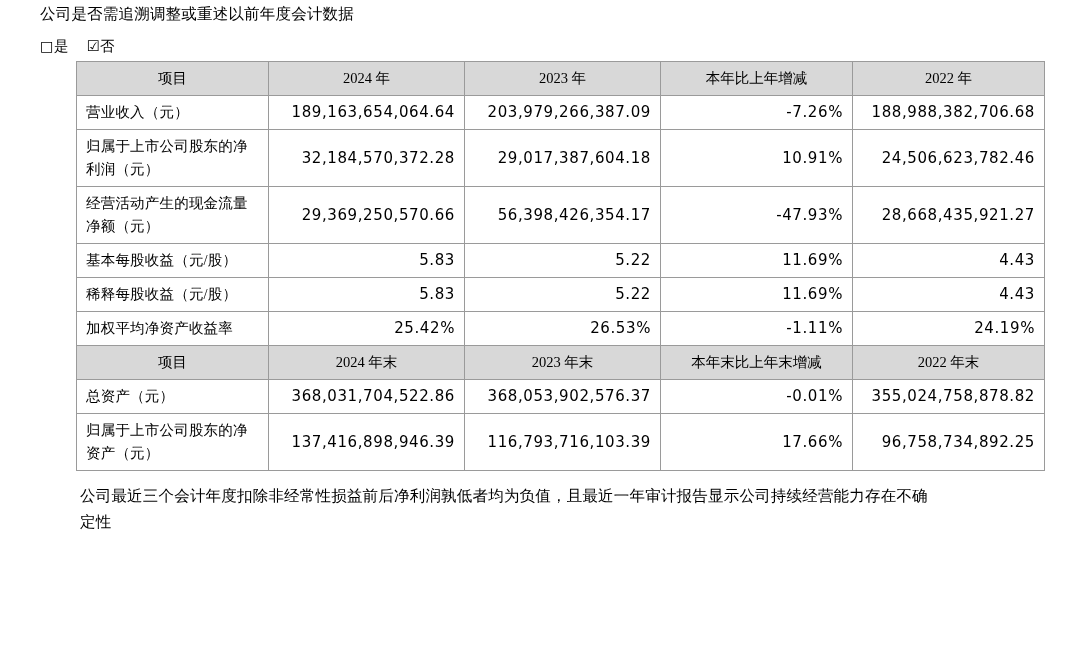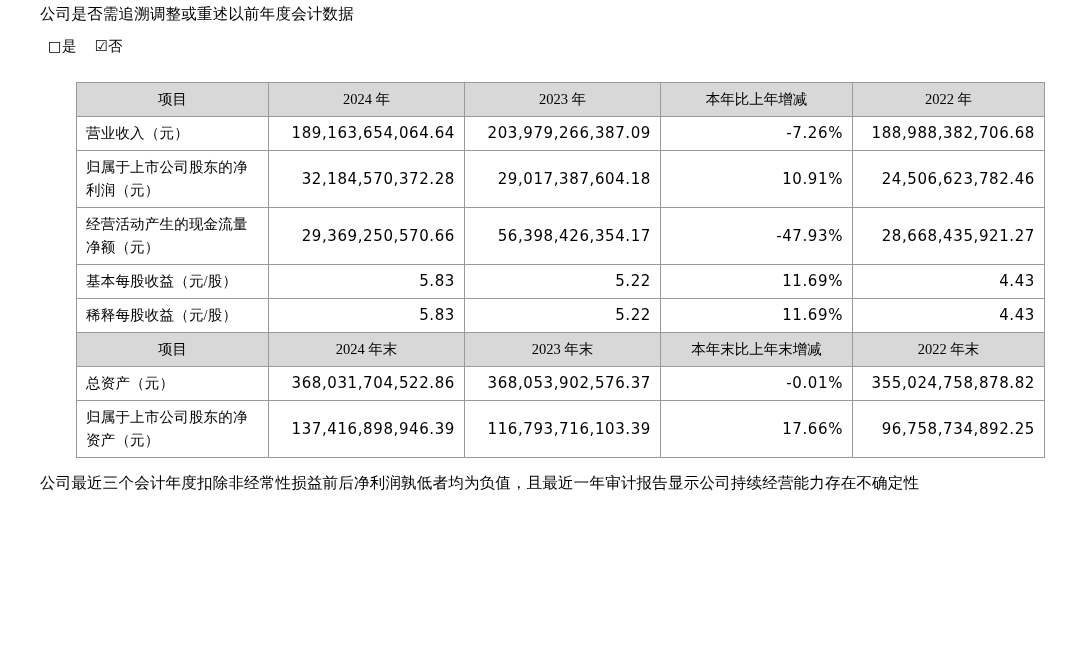--- a/index.html
+++ b/index.html
@@ -24,23 +24,22 @@
   .q-line {
     font-size: 15.5px;
     line-height: 20px;
     padding-top: 4px;
     letter-spacing: 0.2px;
   }
   .checkbox-line {
     font-size: 15.5px;
     line-height: 20px;
     padding-top: 12px;
-    padding-bottom: 26px;
+    padding-bottom: 5px;
     letter-spacing: 0.2px;
-    margin-left: 8px;
   }
   .checkbox-line .opt {
     margin-right: 14px;
     white-space: nowrap;
   }
   table.fin {
     border-collapse: collapse;
     width: 968px;
     table-layout: fixed;
     font-size: 14.5px;
@@ -74,20 +73,21 @@
     font-family: "DejaVu Sans", "Liberation Sans", sans-serif;
     font-size: 15px;
     letter-spacing: 0.6px;
     white-space: nowrap;
   }
   .footnote {
     font-size: 15.5px;
     line-height: 26px;
     padding-top: 12px;
     letter-spacing: 0.2px;
+    margin-left: 40px;
   }
   .cbx {
     font-family: "DejaVu Sans", sans-serif;
     font-size: 14.5px;
   }
 </style>
 </head>
 <body>
 
 <div class="page">
@@ -150,20 +150,27 @@
       </tr>
 
       <tr>
         <td class="label">稀释每股收益（元/股）</td>
         <td class="num">5.83</td>
         <td class="num">5.22</td>
         <td class="num">11.69%</td>
         <td class="num">4.43</td>
       </tr>
 
+      <tr>
+        <td class="label">加权平均净资产收益率</td>
+        <td class="num">25.42%</td>
+        <td class="num">26.53%</td>
+        <td class="num">-1.11%</td>
+        <td class="num">24.19%</td>
+      </tr>
 
       <tr>
         <td class="hdr">项目</td>
         <td class="hdr">2024 年末</td>
         <td class="hdr">2023 年末</td>
         <td class="hdr">本年末比上年末增减</td>
         <td class="hdr">2022 年末</td>
       </tr>
 
       <tr>

